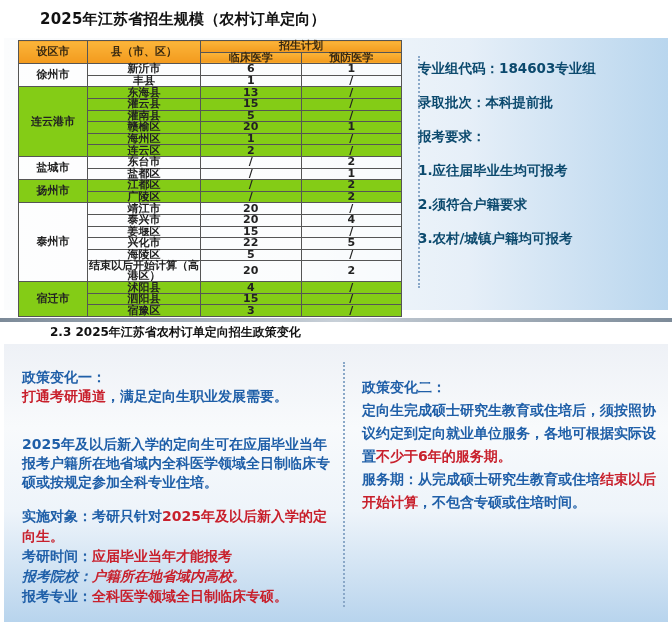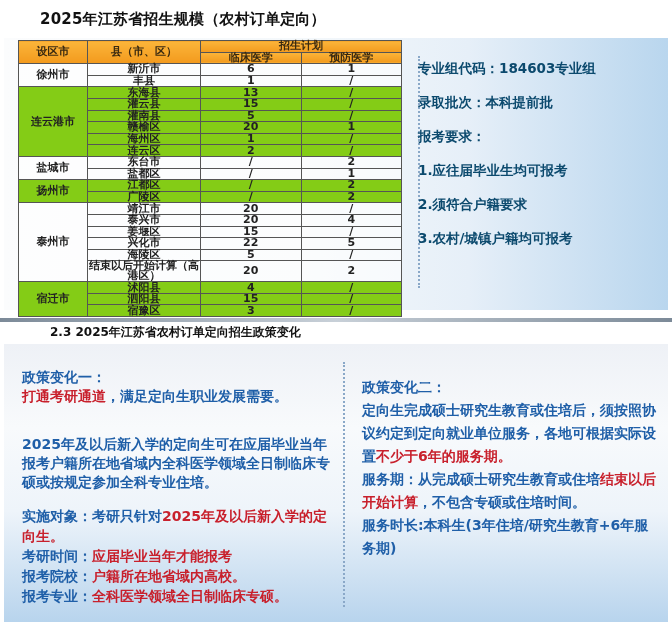--- a/index.html
+++ b/index.html
@@ -177,25 +177,24 @@
 <div class="bot-title">2.3 2025年江苏省农村订单定向招生政策变化</div>
 <div class="bot-panel"></div>
 
 <div class="col left">
   <p>政策变化一：</p>
   <p><span class="red">打通考研通道</span><span>，满足定向生职业发展需要。</span></p>
   <p style="margin-top:29px">2025年及以后新入学的定向生可在应届毕业当年报考户籍所在地省域内全科医学领域全日制临床专硕或按规定参加全科专业住培。</p>
   <div style="margin-top:14px" id="left-items">
       <p style="line-height: 20px;"><span>实施对象：</span><span>考研只针对</span><span class="red">2025年及以后新入学的定向生。</span></p>
       <p style="line-height: 20px;"><span>考研时间：</span><span></span><span class="red">应届毕业当年才能报考</span></p>
-      <p style="line-height: 20px;"><span>报考院校：</span><span></span><span class="red">户籍所在地省域内高校。</span></p>
+      <p style="line-height: 20px; font-style: italic;"><span>报考院校：</span><span></span><span class="red">户籍所在地省域内高校。</span></p>
       <p style="line-height: 20px;"><span>报考专业：</span><span></span><span class="red">全科医学领域全日制临床专硕。</span></p>
     </div>
 </div>
 
 <div class="dots2"></div>
 
 <div class="col right" style="line-height:23px">
   <p>政策变化二：</p>
   <p><span>定向生完成硕士研究生教育或住培后，须按照协议约定到定向就业单位服务，各地可根据实际设置</span><span class="red">不少于6年的服务期。</span></p>
   <p><span>服务期：从完成硕士研究生教育或住培</span><span class="red">结束以后开始计算</span><span>，不包含专硕或住培时间。</span></p>
-  <p>服务时长:本科生(3年住培/研究生教育+6年服务期)</p>
 </div>
 
 </body></html>

